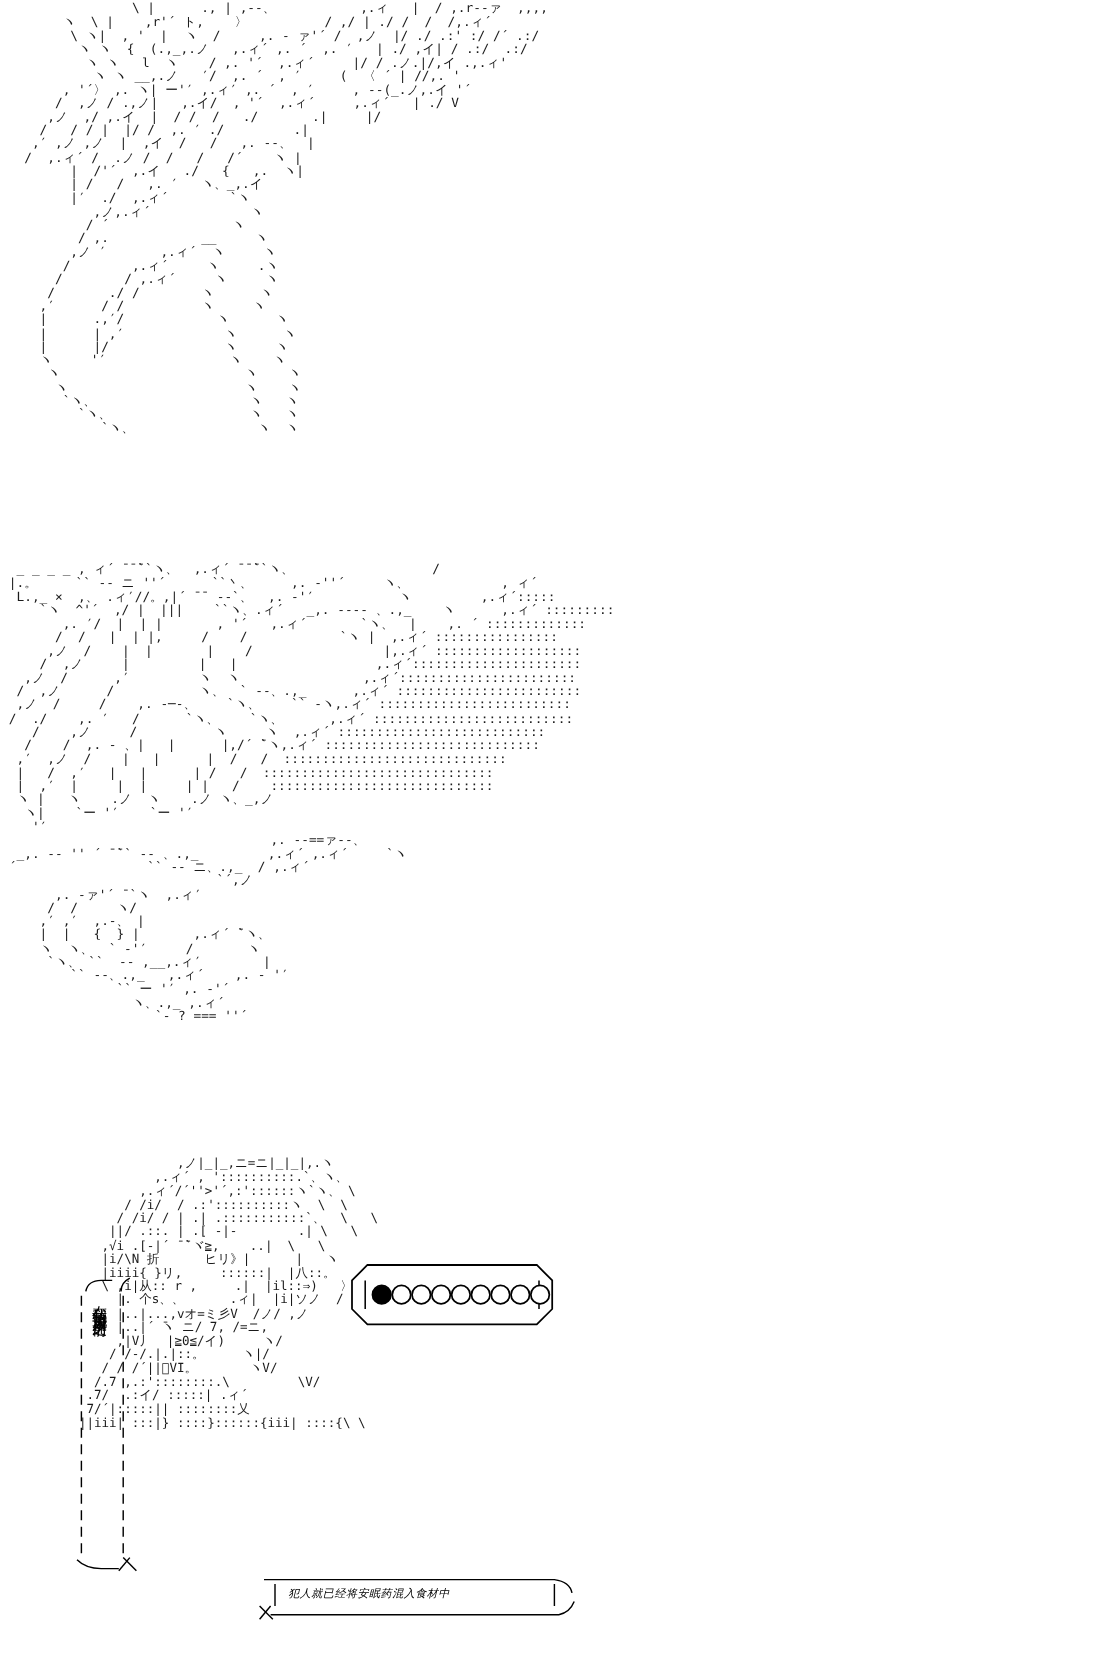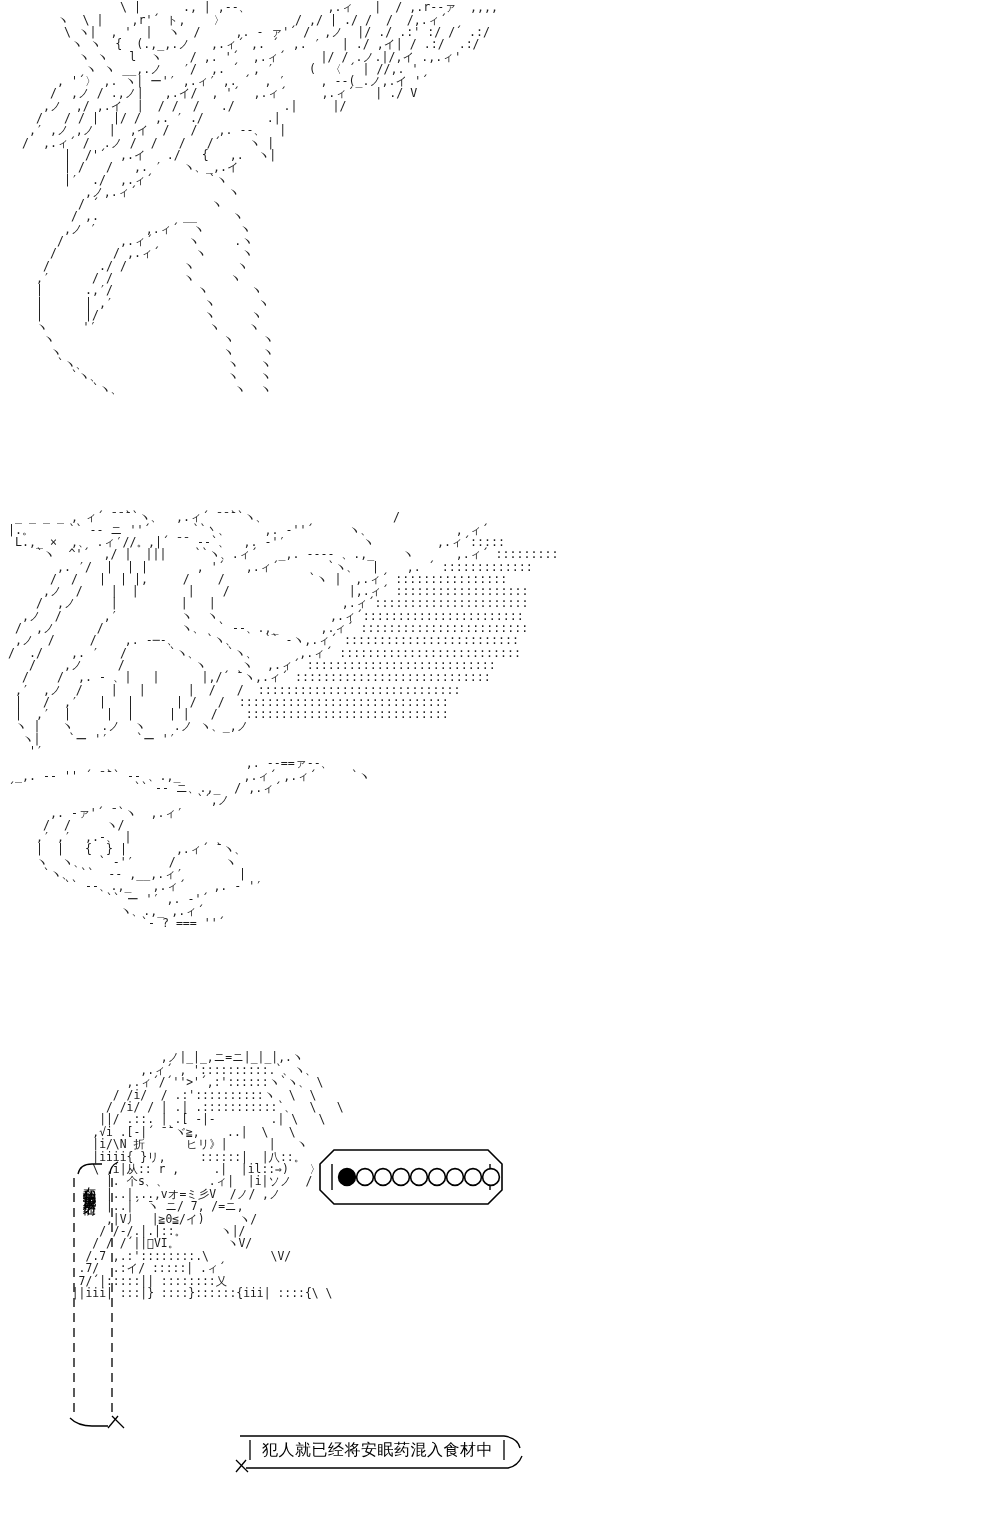--- a/index.html
+++ b/index.html
@@ -100,25 +100,26 @@
     font-size: 11.4px;
     line-height: 12.4px;
     white-space: pre;
     font-family: "DejaVu Sans Mono", "Liberation Mono", monospace;
   }
   #bottom-line .htext {
     position: absolute;
     left: 26px;
     top: 8px;
     font-family: "DejaVu Sans", "Liberation Sans", sans-serif;
-    font-size: 16px;
+    font-size: 10px;
     line-height: 16px;
     letter-spacing: 0.5px;
     white-space: nowrap;
     color: #000;
+    font-style: italic;
   }
   .frame-svg { position: absolute; left:0; top:0; overflow: visible; }
 </style>
 </head>
 <body style="background: rgb(255, 255, 255);">
 
 <div class="page">
 
   <pre class="aa-block" id="panel-one">              \ |      ., | ,--、           ,.ィ   |  / ,.r‐‐ァ  ,,,,
      ヽ  \ |    ,r'´ ト,    〉          / ,/ | ./ /  /  /,.ィ´

